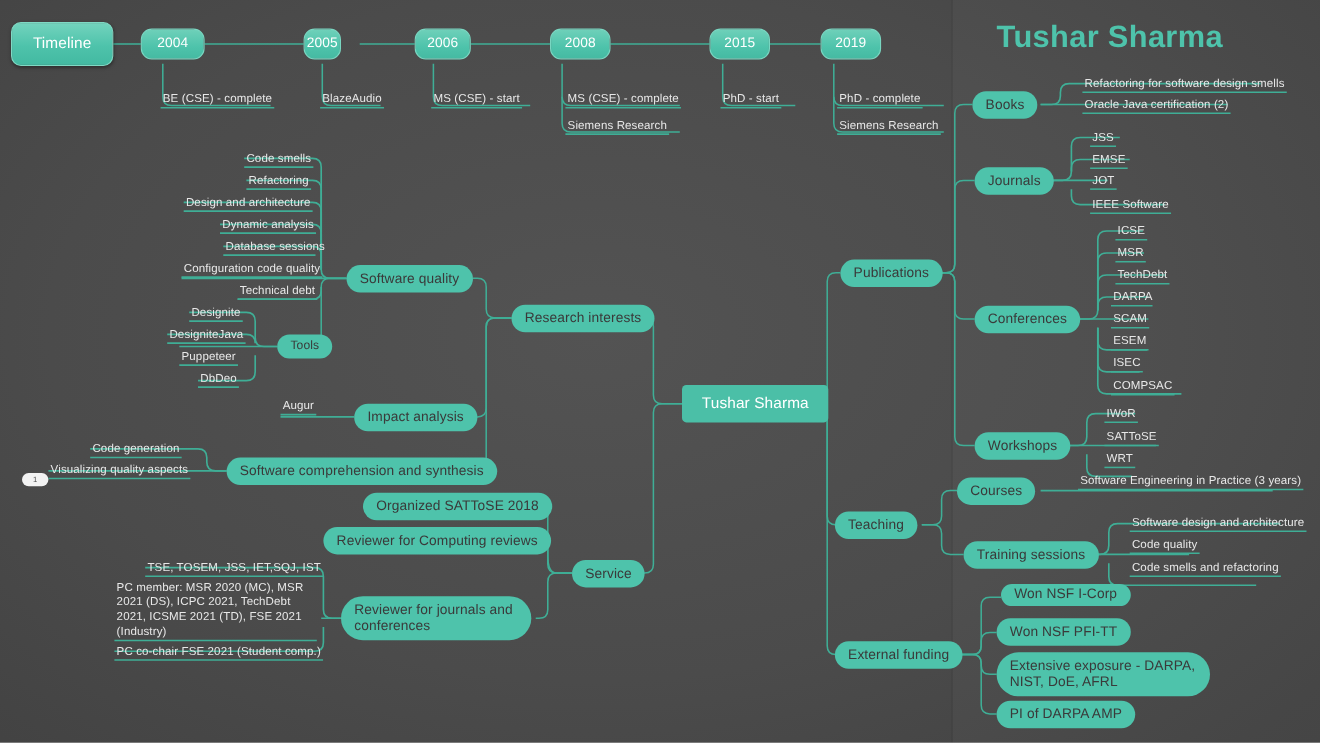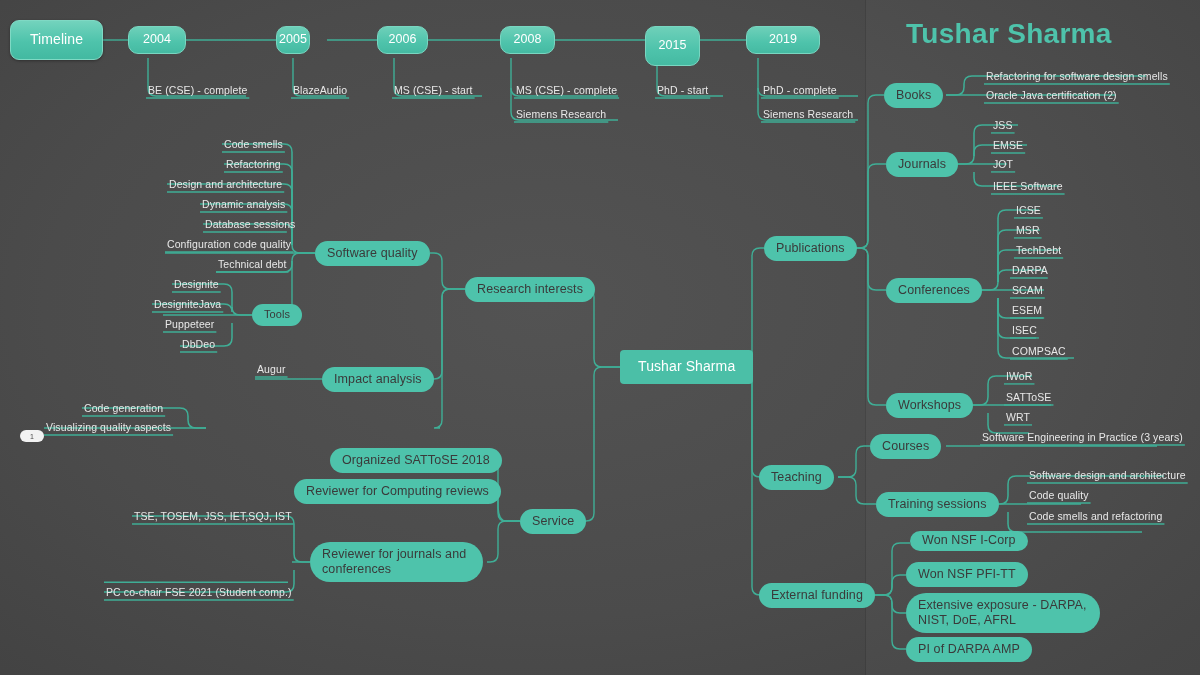--- a/index.html
+++ b/index.html
@@ -250,38 +250,39 @@
   <div id="title">Tushar Sharma</div>
 
   <div id="badge-one">1</div>
 
   <div class="node timeline" style="left:10px; top:20px; width:93px; height:40px;">Timeline</div>
 
   <div class="node year" style="left:128px; top:26px; width:58px; height:28px;">2004</div>
   <div class="node year" style="left:276px; top:26px; width:34px; height:28px;">2005</div>
   <div class="node year" style="left:377px; top:26px; width:51px; height:28px;">2006</div>
   <div class="node year" style="left:500px; top:26px; width:55px; height:28px;">2008</div>
-  <div class="node year" style="left:645px; top:26px; width:55px; height:40px;">2015</div>
-  <div class="node year" style="left:746px; top:26px; width:74px; height:28px;">2019</div>
+  <div class="node year" style="left:645px; top:26px; width:55px; height:28px;">2015</div>
+  <div class="node year" style="left:746px; top:26px; width:55px; height:28px;">2019</div>
 
   <div class="leaf" style="left:146px; top:84px;">BE (CSE) - complete</div>
   <div class="leaf" style="left:291px; top:84px;">BlazeAudio</div>
   <div class="leaf" style="left:392px; top:84px;">MS (CSE) - start</div>
   <div class="leaf" style="left:514px; top:84px;">MS (CSE) - complete</div>
   <div class="leaf" style="left:514px; top:108px;">Siemens Research</div>
   <div class="leaf" style="left:655px; top:84px;">PhD - start</div>
   <div class="leaf" style="left:761px; top:84px;">PhD - complete</div>
   <div class="leaf" style="left:761px; top:108px;">Siemens Research</div>
 
   <div class="node center" style="left:620px; top:350px; height:34px;">Tushar Sharma</div>
 
   <div class="node" style="left:465px; top:277px; height:25px;">Research interests</div>
 
   <div class="node" style="left:315px; top:241px; height:25px;">Software quality</div>
   <div class="node" style="left:322px; top:367px; height:25px;">Impact analysis</div>
+  <div class="node" style="left:206px; top:416px; height:25px;">Software comprehension and synthesis</div>
   <div class="node" style="left:252px; top:304px; height:22px; font-size:11px;">Tools</div>
 
   <div class="leaf" style="left:222px; top:138px;">Code smells</div>
   <div class="leaf" style="left:224px; top:158px;">Refactoring</div>
   <div class="leaf" style="left:167px; top:178px;">Design and architecture</div>
   <div class="leaf" style="left:200px; top:198px;">Dynamic analysis</div>
   <div class="leaf" style="left:203px; top:218px;">Database sessions</div>
   <div class="leaf" style="left:165px; top:238px;">Configuration code quality</div>
   <div class="leaf" style="left:216px; top:258px;">Technical debt</div>
 
@@ -294,20 +295,21 @@
 
   <div class="leaf" style="left:82px; top:402px;">Code generation</div>
   <div class="leaf" style="left:44px; top:421px;">Visualizing quality aspects</div>
 
   <div class="node" style="left:520px; top:509px; height:25px;">Service</div>
   <div class="node" style="left:330px; top:448px; height:25px;">Organized SATToSE 2018</div>
   <div class="node" style="left:294px; top:479px; height:25px;">Reviewer for Computing reviews</div>
   <div class="node wrap" style="left:310px; top:542px; width:173px; height:40px;">Reviewer for journals and conferences</div>
 
   <div class="leaf" style="left:132px; top:510px;">TSE, TOSEM, JSS, IET,SQJ, IST</div>
+  <div class="leaf wrap" style="left:104px; top:528px; width:184px;">PC member: MSR 2020 (MC), MSR 2021 (DS), ICPC 2021, TechDebt 2021, ICSME 2021 (TD), FSE 2021 (Industry)</div>
   <div class="leaf" style="left:104px; top:586px;">PC co-chair FSE 2021 (Student comp.)</div>
 
   <div class="node" style="left:764px; top:236px; height:25px;">Publications</div>
   <div class="node" style="left:884px; top:83px; height:25px;">Books</div>
   <div class="node" style="left:886px; top:152px; height:25px;">Journals</div>
   <div class="node" style="left:886px; top:278px; height:25px;">Conferences</div>
   <div class="node" style="left:886px; top:393px; height:25px;">Workshops</div>
 
   <div class="leaf" style="left:984px; top:70px;">Refactoring for software design smells</div>
   <div class="leaf" style="left:984px; top:89px;">Oracle Java certification (2)</div>

